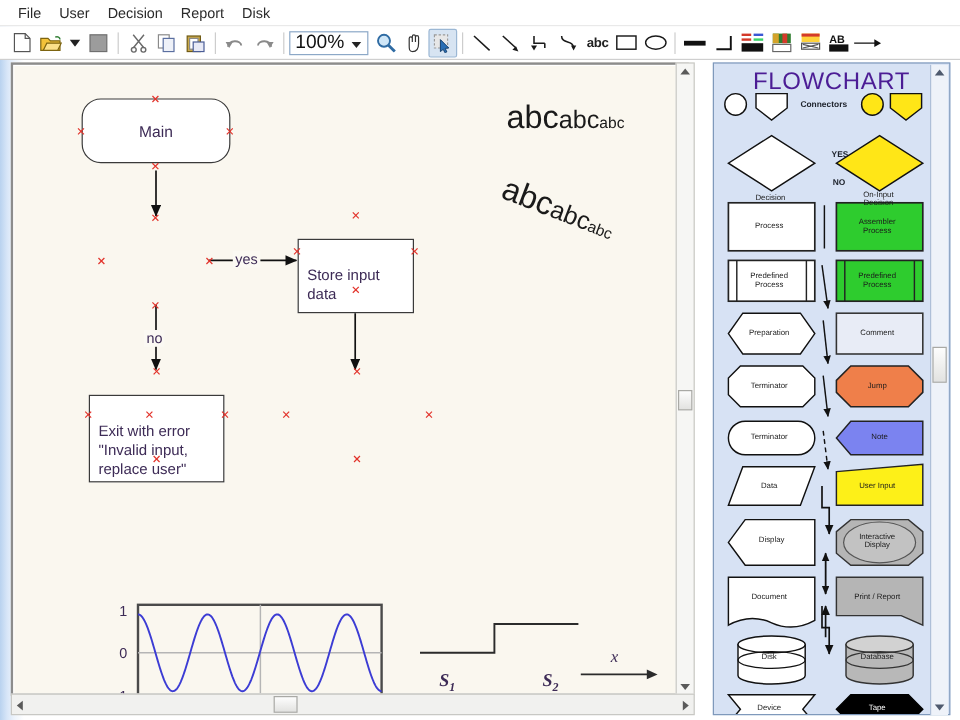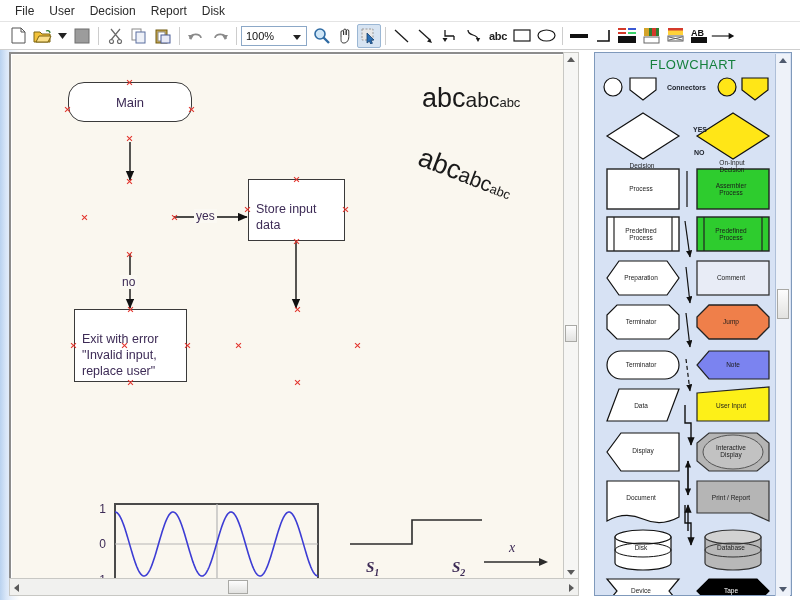--- a/index.html
+++ b/index.html
@@ -39,21 +39,21 @@
     border-bottom: 1px solid #cfcfcf;
     padding-left: 6px;
   }
   .tb { width: 24px; height: 24px; display: flex; align-items: center; justify-content: center;
         position: relative; flex: none; }
   .tb.sm { width: 16px; }
   .tb.pressed { background: #d7e4f2; border: 1px solid #9bb7d4; border-radius: 2px; }
   .sep { width: 1px; height: 18px; background: #cdcdcd; margin: 0 4px; flex: none; }
   .zoomcombo {
     width: 66px; height: 20px; border: 1px solid #8ca8c7; background: #fff;
-    display: flex; align-items: center; font-size: 11px; color: #111;
+    display: flex; align-items: center; font-size: 16px; color: #111;
     padding-left: 4px; position: relative; flex: none; margin-right: 2px;
   }
   .zoomcombo .caret {
     position: absolute; right: 5px; top: 8px;
     width: 0; height: 0; border-left: 4px solid transparent;
     border-right: 4px solid transparent; border-top: 5px solid #222;
   }
   .tbtext { font-size: 11px; font-weight: bold; color: #222; letter-spacing: -0.3px; }
 
   
@@ -78,20 +78,21 @@
     position: absolute; background: linear-gradient(to bottom,#fdfdfd,#e2e2e0);
     border: 1px solid #a9a9a5;
   }
 
   
   .node { position: absolute; }
   .box {
     background: #fff; border: 1px solid #3a3a3a;
     font-size: 12.5px; color: #3d2b56; line-height: 1.28;
     padding: 5px 7px;
+    margin-top: 20px;
   }
   .roundbox {
     background: #fff; border: 1px solid #3a3a3a; border-radius: 16px;
     display: flex; align-items: center; justify-content: center;
     font-size: 13px; color: #3d2b56;
   }
   .diamond-wrap { position: absolute; }
   .diamond-wrap svg { display: block; }
   .diamond-label {
     position: absolute; left: 0; top: 0; width: 100%; height: 100%;
@@ -111,21 +112,21 @@
     background: #fbf9f3; padding: 0 2px;
   }
   .abctext { position: absolute; color: #1a1a1a; white-space: nowrap; }
 
   
   .palette {
     position: absolute; left: 594px; top: 52px; width: 198px; height: 544px;
     background: #d7e2f4; border: 1px solid #7f99bb;
   }
   .palette-title {
-    text-align: center; font-size: 13px; color: #15803d;
+    text-align: center; font-size: 20px; color: #4c1d95;
     padding-top: 4px; letter-spacing: 0.5px;
   }
   .pal-scroll {
     position: absolute; right: 1px; top: 1px; width: 15px; height: 542px;
     background: #eef2f9; border-left: 1px solid #aebfd8;
   }
   .pal-row { position: absolute; }
   .pal-lbl {
     position: absolute; left: 0; top: 0; width: 100%; height: 100%;
     display: flex; align-items: center; justify-content: center;
@@ -344,21 +345,21 @@
 
       <path d="M119 88 L119 126" stroke="#111" stroke-width="1.4" fill="none" marker-end="url(#ah)"></path>
 
       <path d="M163 163 L236 163" stroke="#111" stroke-width="1.4" fill="none" marker-end="url(#ah)"></path>
 
       <path d="M119 200 L119 254" stroke="#111" stroke-width="1.4" fill="none" marker-end="url(#ah)"></path>
 
       <path d="M285 187 L285 254" stroke="#111" stroke-width="1.4" fill="none" marker-end="url(#ah)"></path>
     </svg>
 
-    <div class="node roundbox" style="left:57px;top:28px;width:124px;height:40px;">
+    <div class="node roundbox" style="left:57px;top:28px;width:124px;height:54px;">
       <span>Main</span>
     </div>
     <div class="hdl" style="left:115px;top:25px;"></div>
     <div class="hdl" style="left:53px;top:52px;"></div>
     <div class="hdl" style="left:177px;top:52px;"></div>
     <div class="hdl" style="left:115px;top:81px;"></div>
 
     <div class="hdl" style="left:115px;top:124px;"></div>
     <div class="hdl" style="left:70px;top:160px;"></div>
     <div class="hdl" style="left:160px;top:160px;"></div>

